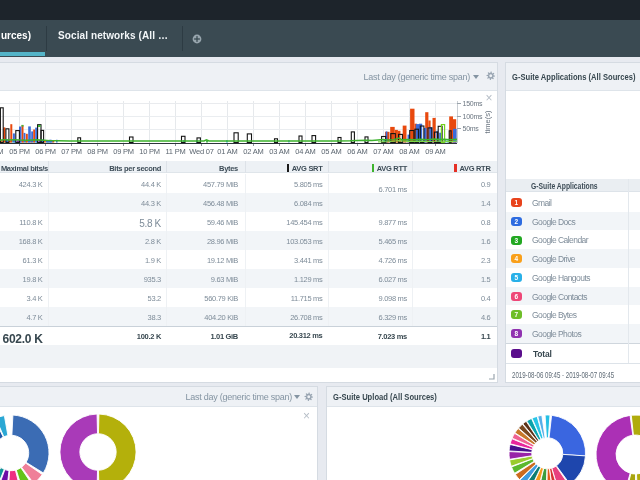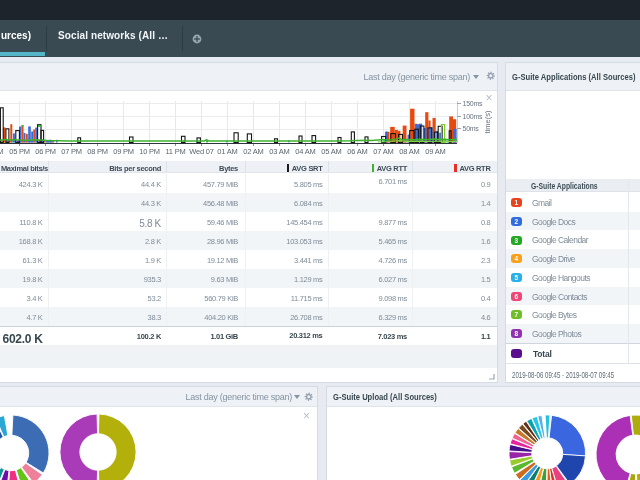--- a/index.html
+++ b/index.html
@@ -246,21 +246,21 @@
     <div class="abs" style="left:0;top:18px;width:497px;height:19px;background:#fff;">
       <div class="abs" style="left:47.5px;top:0;width:1px;height:19px;background:#eef1f4;"></div>
       <div class="abs" style="left:165.5px;top:0;width:1px;height:19px;background:#eef1f4;"></div>
       <div class="abs" style="left:244.5px;top:0;width:1px;height:19px;background:#eef1f4;"></div>
       <div class="abs" style="left:327.8px;top:0;width:1px;height:19px;background:#eef1f4;"></div>
       <div class="abs" style="left:412px;top:0;width:1px;height:19px;background:#eef1f4;"></div>
       <span class="abs" style="right:454.5px;top:5.8px;color:#7e8c99;font-size:7.5px;letter-spacing:-0.3px;white-space:nowrap;">424.3 K</span>
       <span class="abs" style="right:336px;top:5.8px;color:#7e8c99;font-size:7.5px;letter-spacing:-0.3px;white-space:nowrap;">44.4 K</span>
       <span class="abs" style="right:259px;top:5.8px;color:#7e8c99;font-size:7.5px;letter-spacing:-0.3px;white-space:nowrap;">457.79 MiB</span>
       <span class="abs" style="right:174.5px;top:5.8px;color:#7e8c99;font-size:7.5px;letter-spacing:-0.3px;white-space:nowrap;">5.805 ms</span>
-      <span class="abs" style="right:90px;top:3px;color:#7e8c99;font-size:7.5px;letter-spacing:-0.3px;white-space:nowrap;">6.701 ms</span>
+      <span class="abs" style="right:90px;top:11px;color:#7e8c99;font-size:7.5px;letter-spacing:-0.3px;white-space:nowrap;">6.701 ms</span>
       <span class="abs" style="right:6.5px;top:5.8px;color:#7e8c99;font-size:7.5px;letter-spacing:-0.3px;white-space:nowrap;">0.9</span>
     </div>
     <div class="abs" style="left:0;top:37px;width:497px;height:19px;background:#f2f5f8;">
       <div class="abs" style="left:47.5px;top:0;width:1px;height:19px;background:#eef1f4;"></div>
       <div class="abs" style="left:165.5px;top:0;width:1px;height:19px;background:#eef1f4;"></div>
       <div class="abs" style="left:244.5px;top:0;width:1px;height:19px;background:#eef1f4;"></div>
       <div class="abs" style="left:327.8px;top:0;width:1px;height:19px;background:#eef1f4;"></div>
       <div class="abs" style="left:412px;top:0;width:1px;height:19px;background:#eef1f4;"></div>
       <span class="abs" style="right:454.5px;top:5.8px;color:#7e8c99;font-size:7.5px;letter-spacing:-0.3px;white-space:nowrap;margin-top:22px;">305.5 K</span>
       <span class="abs" style="right:336px;top:5.8px;color:#7e8c99;font-size:7.5px;letter-spacing:-0.3px;white-space:nowrap;">44.3 K</span>

